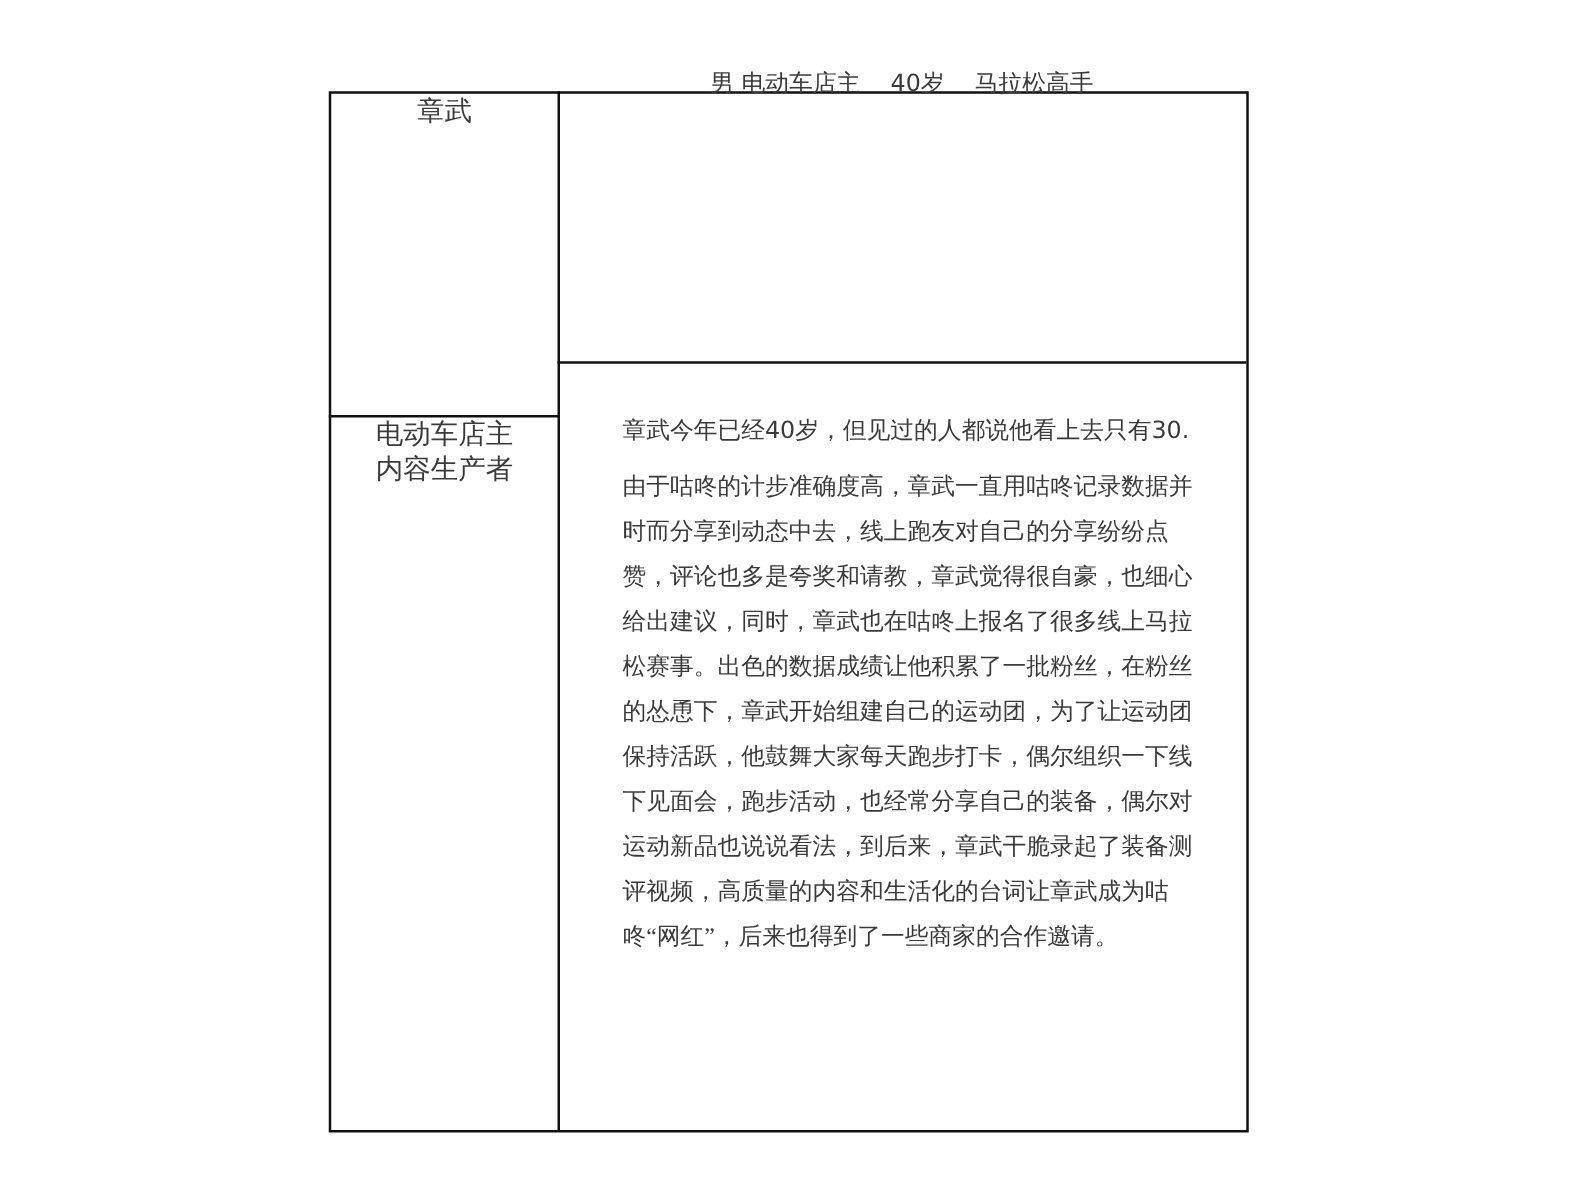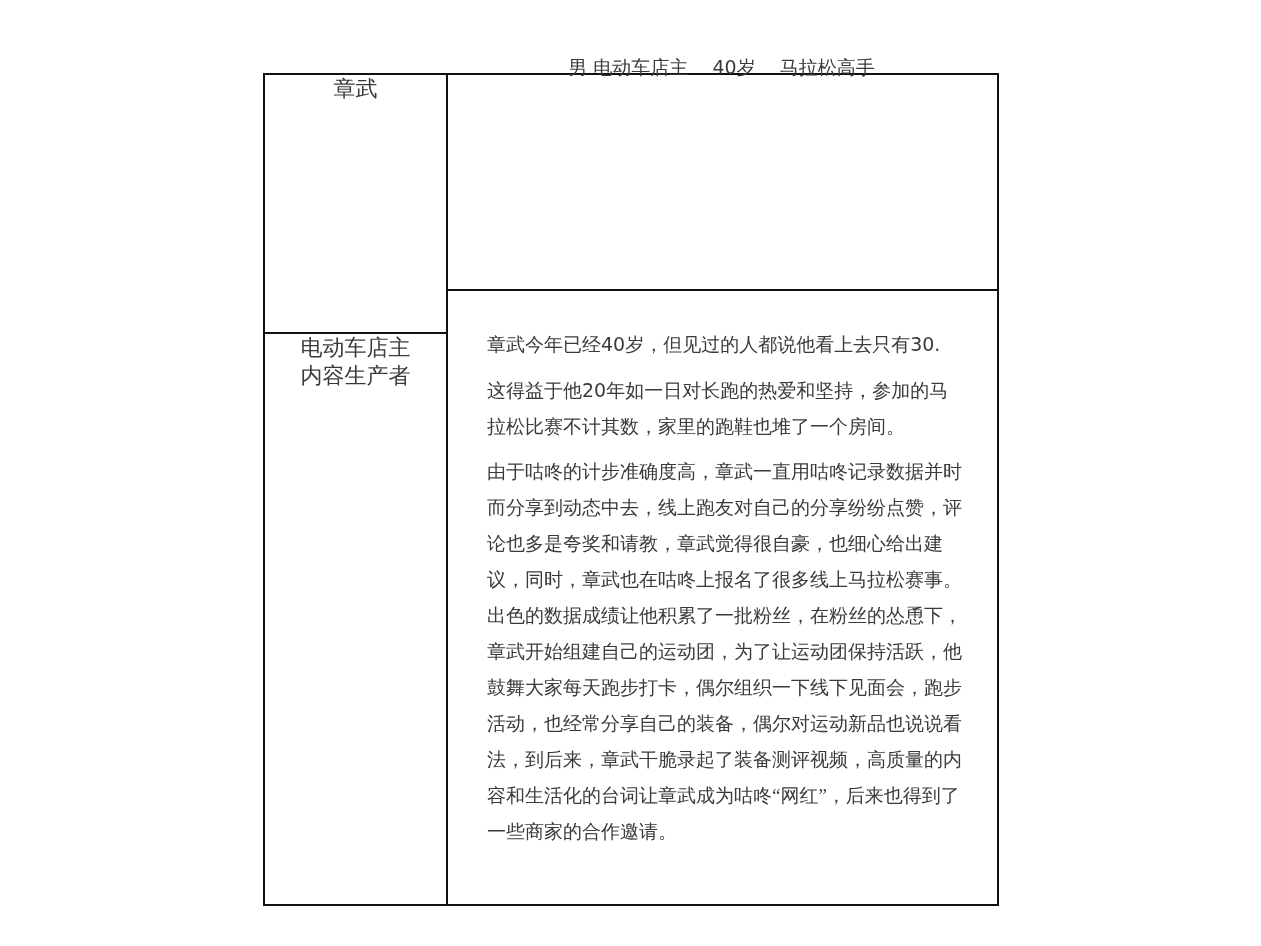--- a/index.html
+++ b/index.html
@@ -11,21 +11,21 @@
   .hline-left { position: absolute; left: 263px; top: 332px; width: 184px; height: 2px; background: #111; }
   .hline-right { position: absolute; left: 446px; top: 289px; width: 551px; height: 2px; background: #111; }
   .cell { position: absolute; display: flex; justify-content: center;
           text-align: center; font-size: 22px; line-height: 28px; }
   .name-cell { left: 265px; top: 75px; width: 181px; height: 257px; font-family: Liberation Serif, serif; }
   .role-cell { left: 265px; top: 334px; width: 181px; height: 568px; }
   .role-cell span { display: block; }
   .profile-cell { left: 448px; top: 75px; width: 547px; height: 214px; font-size: 19px; padding-bottom: 0px; }
   .profile-inner { position: relative; top: -22px; white-space: pre; }
   .story { position: absolute; left: 486px; top: 326px; width: 478px; font-size: 19px; line-height: 36px; }
-  .story p { margin: 0 0 10px 1px; }
+  .story p { margin: 0 0 10px 12px; }
   .story p:last-child { margin-bottom: 0; font-family: Liberation Serif, serif; }
 </style>
 </head>
 <body>
 
 <div class="frame"></div>
 <div class="vline"></div>
 <div class="hline-left"></div>
 <div class="hline-right"></div>
 
@@ -39,15 +39,14 @@
     <span>内容生产者</span>
   </div>
 </div>
 
 <div class="cell profile-cell">
   <div class="profile-inner"><span>男</span> <span>电动车店主</span>    <span>40岁</span>    <span>马拉松高手</span></div>
 </div>
 
 <div class="story">
   <p>章武今年已经40岁，但见过的人都说他看上去只有30.</p>
-  <p>这得益于他20年如一日对长跑的热爱和坚持，参加的马拉松比赛不计其数，家里的跑鞋也堆了一个房间。</p>
   <p>由于咕咚的计步准确度高，章武一直用咕咚记录数据并时而分享到动态中去，线上跑友对自己的分享纷纷点赞，评论也多是夸奖和请教，章武觉得很自豪，也细心给出建议，同时，章武也在咕咚上报名了很多线上马拉松赛事。出色的数据成绩让他积累了一批粉丝，在粉丝的怂恿下，章武开始组建自己的运动团，为了让运动团保持活跃，他鼓舞大家每天跑步打卡，偶尔组织一下线下见面会，跑步活动，也经常分享自己的装备，偶尔对运动新品也说说看法，到后来，章武干脆录起了装备测评视频，高质量的内容和生活化的台词让章武成为咕咚“网红”，后来也得到了一些商家的合作邀请。</p>
 </div>
 
 </body></html>

